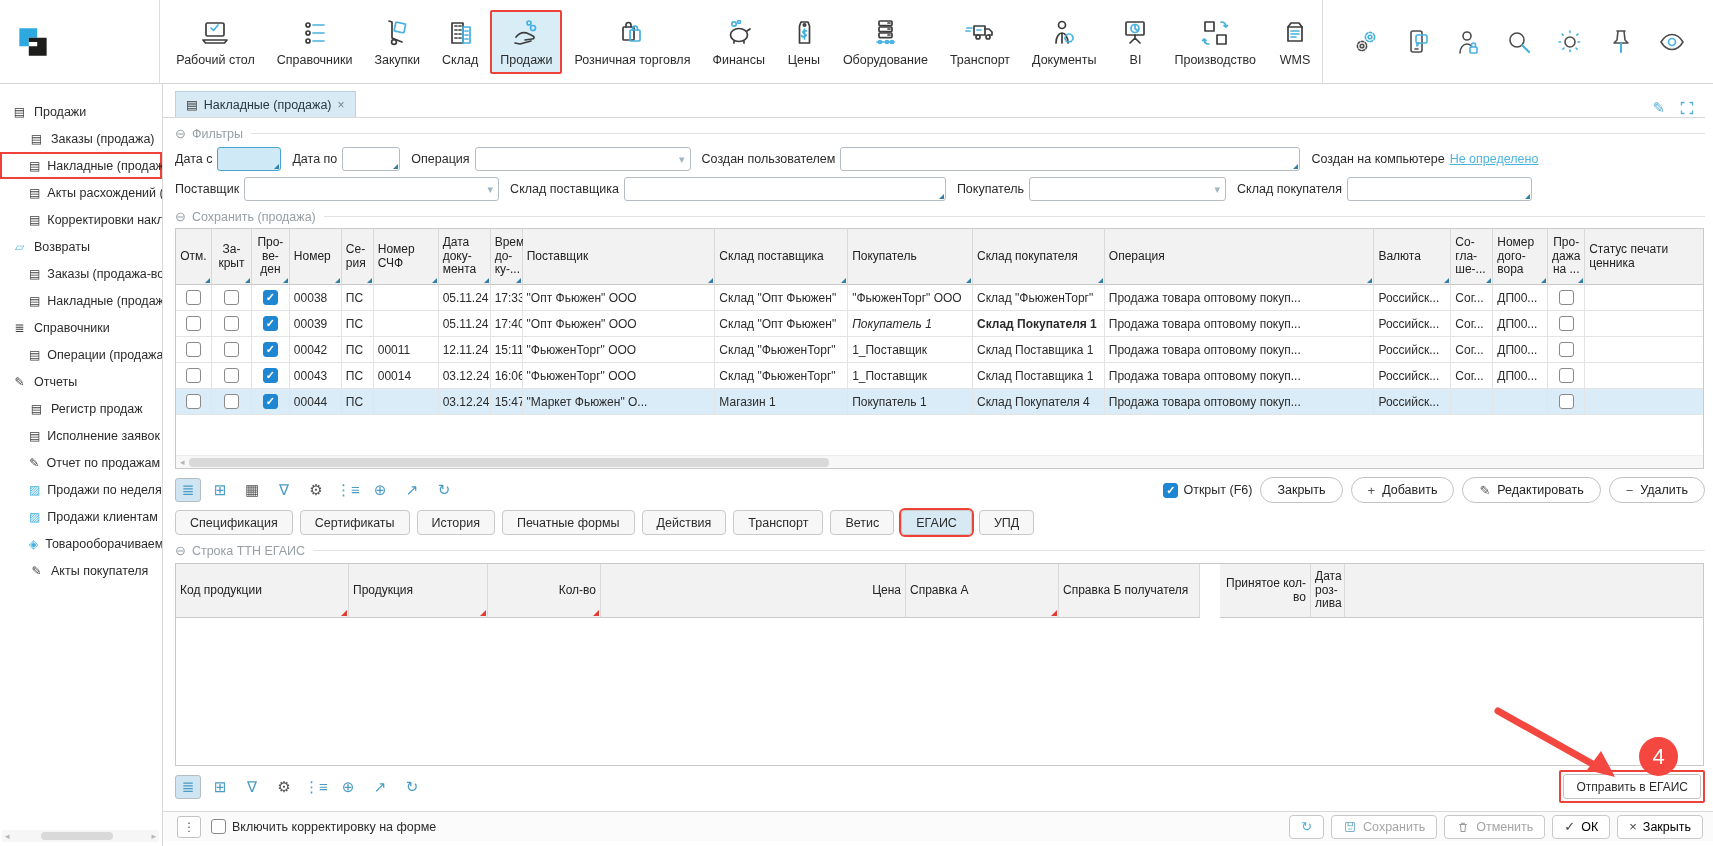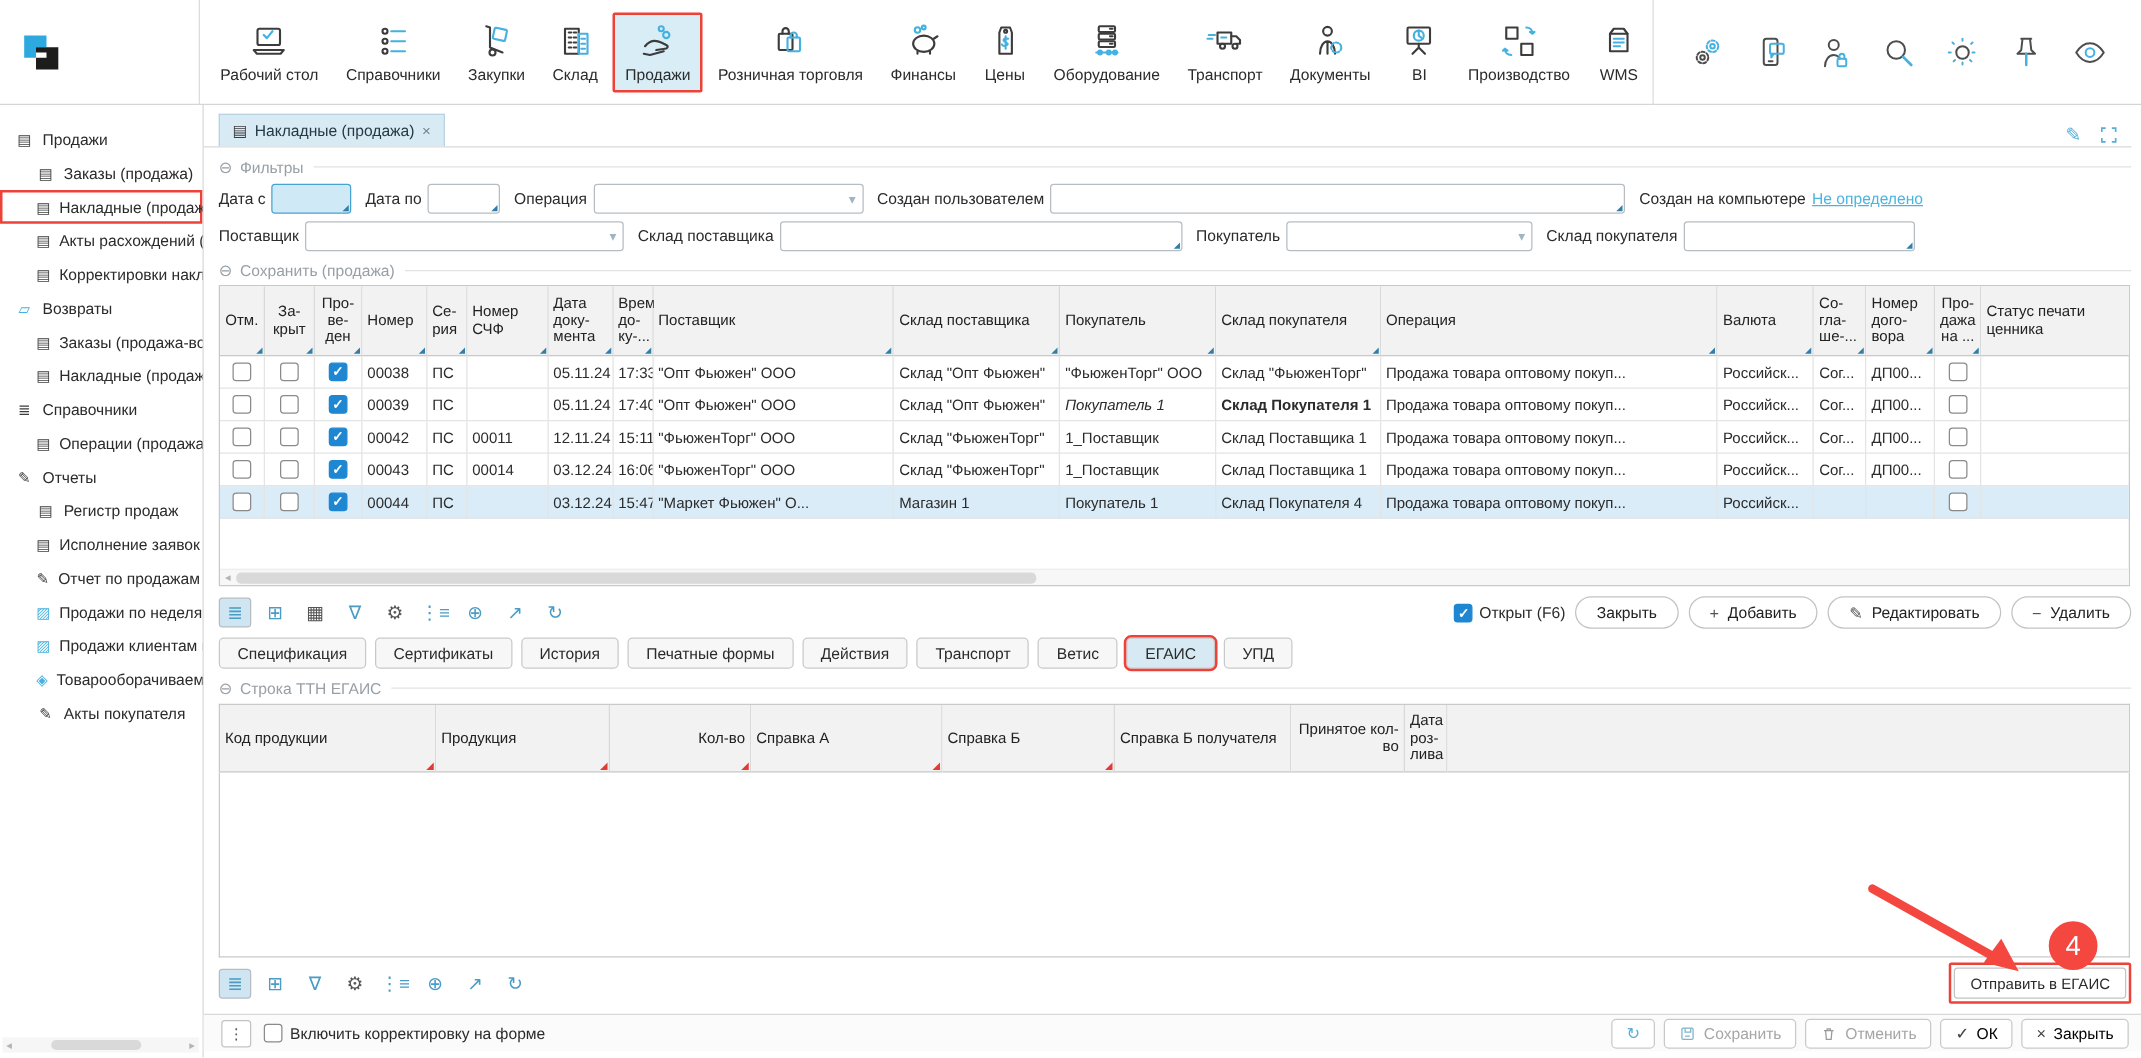--- a/index.html
+++ b/index.html
@@ -709,24 +709,24 @@
     <div class="section-hd">
       <span class="collapse">⊖</span>
       <span>Строка ТТН ЕГАИС</span>
       <span class="rule"></span>
     </div>
     <div class="grid" style="margin-top:5px;border-bottom:none">
       <div class="g-head" id="egais-head">
           <div class="g-hcell redtri" style="width: 173px; height: 54px;">Код продукции</div>
           <div class="g-hcell redtri" style="width: 139px; height: 54px; text-align: right;">Продукция</div>
           <div class="g-hcell redtri rgt" style="width: 113px; height: 54px;">Кол-во</div>
+          <div class="g-hcell rgt" style="width: 305px; height: 54px;">Цена</div>
           <div class="g-hcell redtri" style="width: 153px; height: 54px;">Справка А</div>
-          <div class="g-hcell redtri" style="width: 138px; height: 54px;">Справка Б</div>
           <div class="g-hcell" style="width: 141px; height: 54px;">Справка Б получателя</div>
-          <div class="g-hcell rgt" style="width: 91px; height: 54px;">Принятое кол-во</div>
+          <div class="g-hcell rgt" style="width: 91px; height: 54px; margin-left: 20px;">Принятое кол-во</div>
           <div class="g-hcell" style="width: 34px; height: 54px;">Дата
 роз-
 лива</div>
           <div class="g-hcell" style="flex: 1 1 0%; height: 54px; border-right: none;"></div>
         </div>
     </div>
     <div class="egais-body" style="width:1529px"></div>
 
     <div class="tool-row" style="margin-top:4px">
       <div class="t-icons" id="egais-toolbar-icons">

